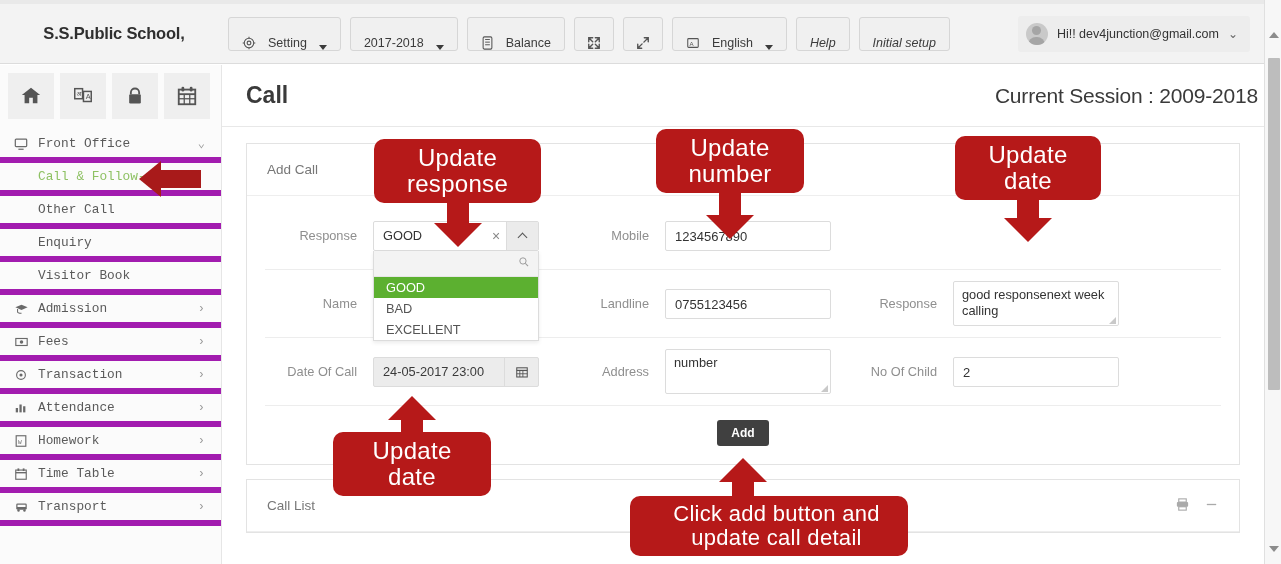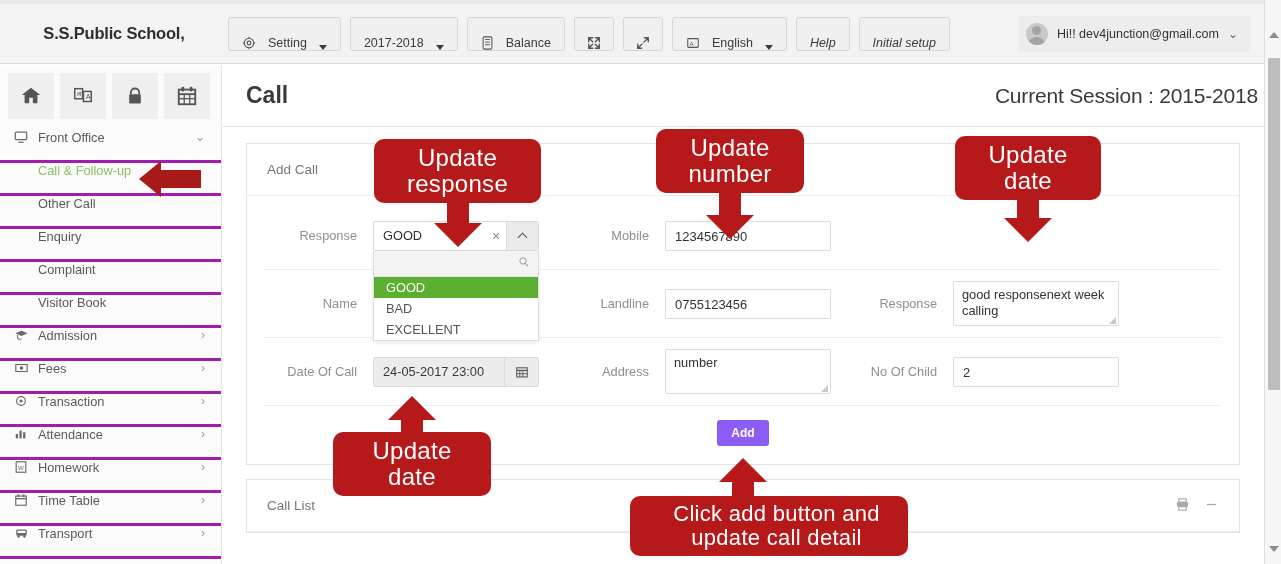--- a/index.html
+++ b/index.html
@@ -59,23 +59,23 @@
     background: #fbfbfb; border-right: 1px solid #e6e6e6;
   }
   .iconstrip { display: flex; padding: 8px 8px 0 8px; gap: 6px; }
   .istile {
     width: 46px; height: 46px; background: #efefef;
     display: flex; align-items: center; justify-content: center;
     color: #555; cursor: pointer;
   }
   .navlist { margin-top: 11px; }
   .navitem {
-    height: 33px; display: flex; 
-    border-bottom: 3px solid #a21caf; padding-left: 14px;
-    font-size: 12.8px; color: #5a5a5a; cursor: pointer; position: relative;
+    height: 33px; display: flex; align-items: center;
+    border-bottom: 6px solid #a21caf; padding-left: 14px;
+    font-size: 12.8px; color: #5a5a5a; cursor: pointer; position: relative; font-family: Liberation Mono, monospace;
   }
   .navitem .nico { width: 24px; display: inline-flex; color: #6a6a6a; }
   .navitem.sub { padding-left: 38px; }
   .navitem.active { color: #8ec163; }
   .navitem .arrow {
     position: absolute; right: 16px; color: #9a9a9a; font-size: 12px;
   }
 
   
   .main { position: absolute; left: 222px; top: 65px; width: 1042px; height: 499px; background: #fff; }
@@ -163,21 +163,21 @@
     color: #9a9a9a;
   }
   .opt {
     height: 21px; line-height: 21px; padding-left: 12px;
     font-size: 12.8px; color: #555; cursor: pointer;
   }
   .opt.sel { background: #5cb030; color: #fff; }
 
   .addwrap { display: flex; justify-content: center; padding: 14px 0 18px 0; }
   .addbtn {
-    background: #8b5cf6; color: #fff; font-size: 12px; font-weight: bold;
+    background: #404040; color: #fff; font-size: 12px; font-weight: bold;
     border: none; border-radius: 3px; padding: 6px 14px; cursor: pointer;
   }
 
   
   .ann { position: absolute; z-index: 60; }
   .ann .box {
     background: #b61919; color: #fff; border-radius: 10px;
     text-align: center; line-height: 1.08; padding: 6px 12px;
     font-size: 24px; letter-spacing: .3px;
   }
@@ -346,23 +346,20 @@
       <div class="navitem sub active">
         <span>Call &amp; Follow-up</span>
       </div>
       <div class="navitem sub">
         <span>Other Call</span>
       </div>
       <div class="navitem sub">
         <span>Enquiry</span>
       </div>
       <div class="navitem sub">
-        <span>Complaint</span>
-      </div>
-      <div class="navitem sub">
         <span>Visitor Book</span>
       </div>
       <div class="navitem">
         <span class="nico">
           <svg width="15" height="14" viewBox="0 0 16 16">
               <path fill="currentColor" d="M8 3L1 6l7 3 7-3z"></path>
               <path fill="none" stroke="currentColor" stroke-width="1.2" d="M3.5 8v3c0 1 2 1.8 4.5 1.8"></path>
             </svg>
         </span>
         <span>Admission</span>
@@ -433,21 +430,21 @@
         <span>Transport</span>
         <span class="arrow">›</span>
       </div>
     </div>
   </div>
 
   <div class="main">
 
     <div class="pagehead">
       <div class="pagetitle">Call</div>
-      <div class="session">Current Session : 2015-2018</div>
+      <div class="session">Current Session : 2009-2018</div>
     </div>
 
     <div class="panel">
       <div class="panel-head">
         <span>Add Call</span>
       </div>
       <div class="panel-body">
 
         <div class="frow">
           <div class="fcell c1">

